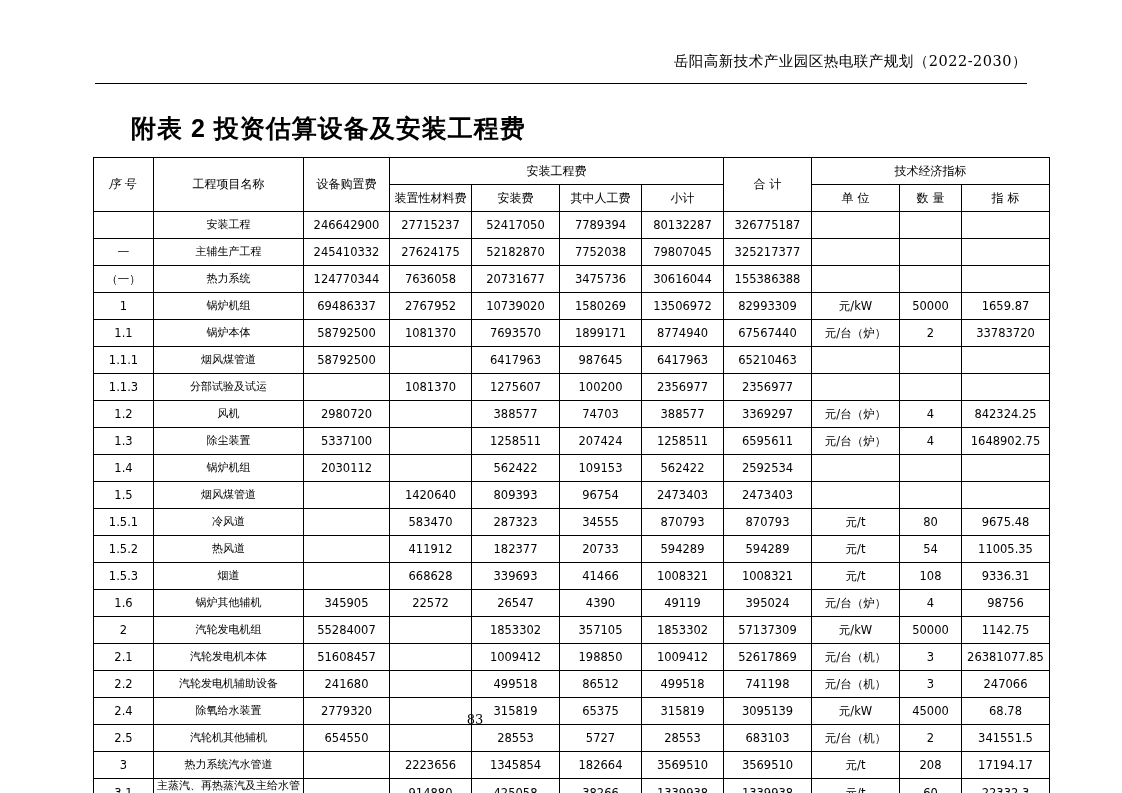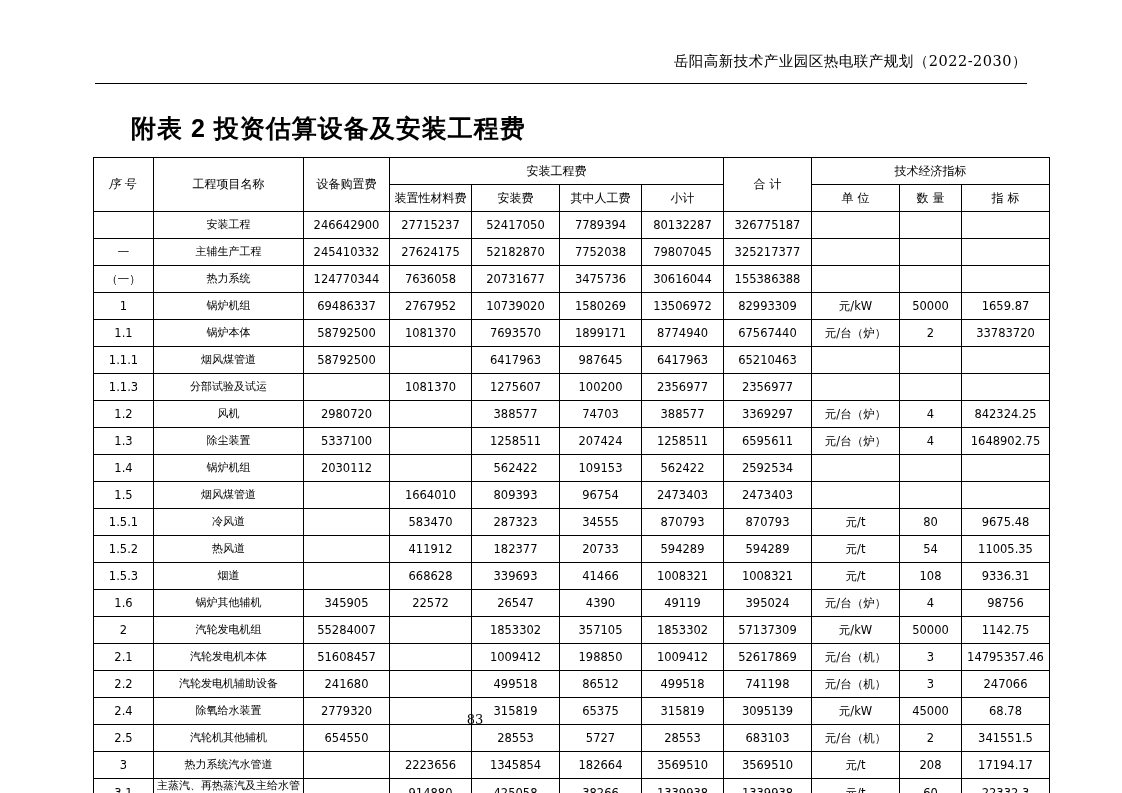--- a/index.html
+++ b/index.html
@@ -267,21 +267,21 @@
             <td class="num">562422</td>
             <td class="num">2592534</td>
             <td class="num"></td>
             <td class="num"></td>
             <td class="num"></td>
           </tr>
           <tr>
             <td class="num">1.5</td>
             <td class="name">烟风煤管道</td>
             <td class="num"></td>
-            <td class="num">1664010</td>
+            <td class="num">1420640</td>
             <td class="num">809393</td>
             <td class="num">96754</td>
             <td class="num">2473403</td>
             <td class="num">2473403</td>
             <td class="num"></td>
             <td class="num"></td>
             <td class="num"></td>
           </tr>
           <tr>
             <td class="num">1.5.1</td>
@@ -352,21 +352,21 @@
             <td class="num">2.1</td>
             <td class="name">汽轮发电机本体</td>
             <td class="num">51608457</td>
             <td class="num"></td>
             <td class="num">1009412</td>
             <td class="num">198850</td>
             <td class="num">1009412</td>
             <td class="num">52617869</td>
             <td class="num">元/台（机）</td>
             <td class="num">3</td>
-            <td class="num">14795357.46</td>
+            <td class="num">26381077.85</td>
           </tr>
           <tr>
             <td class="num">2.2</td>
             <td class="name">汽轮发电机辅助设备</td>
             <td class="num">241680</td>
             <td class="num"></td>
             <td class="num">499518</td>
             <td class="num">86512</td>
             <td class="num">499518</td>
             <td class="num">741198</td>

